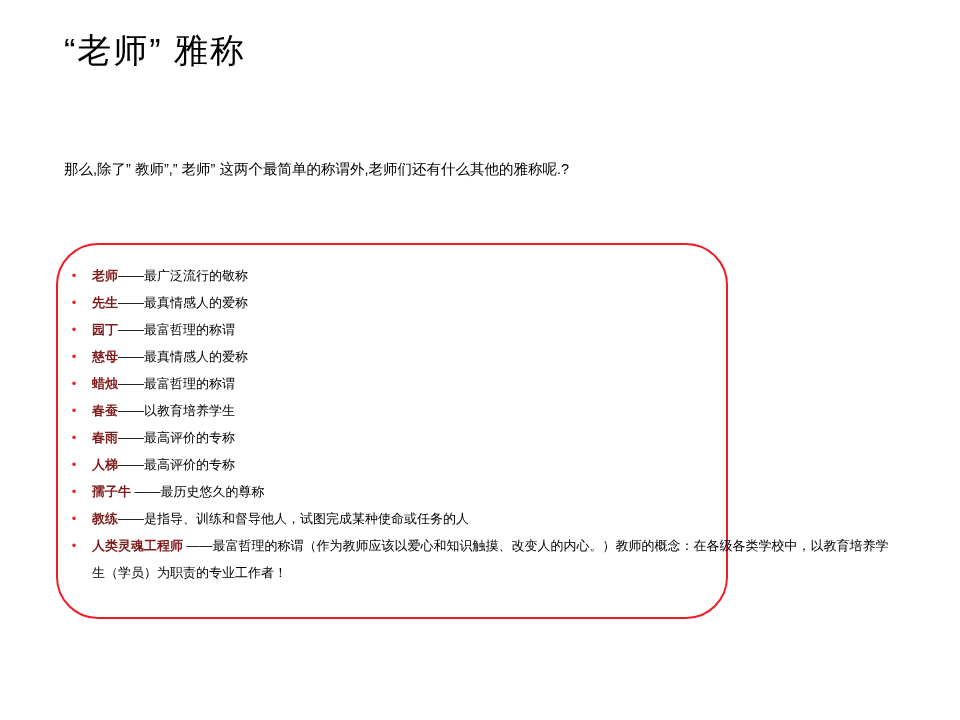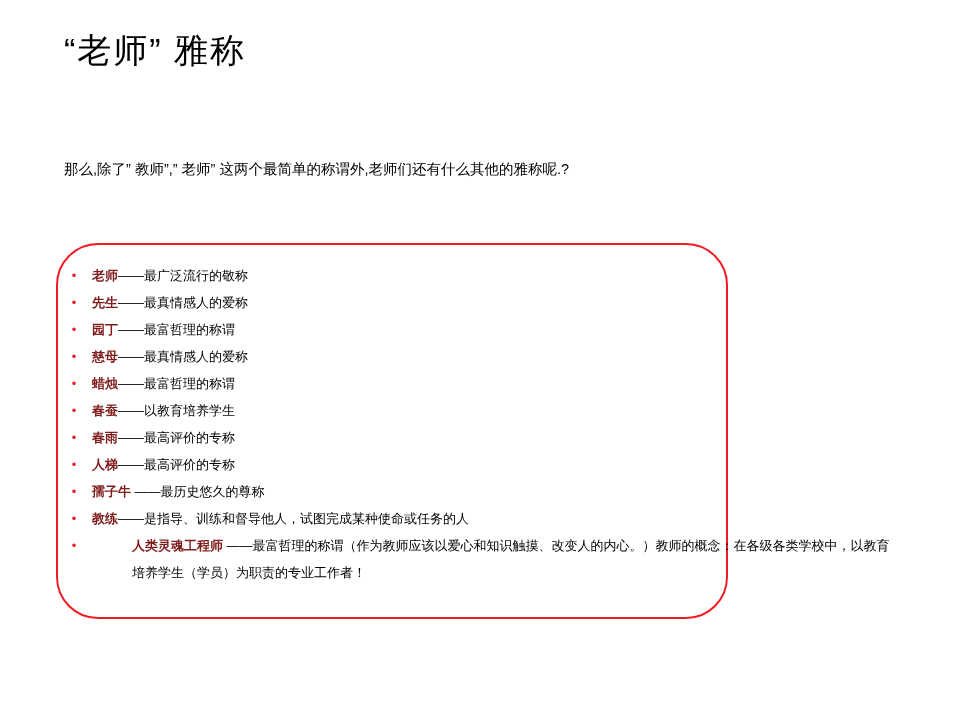--- a/index.html
+++ b/index.html
@@ -79,21 +79,20 @@
   }
   .term {
     color: #7f1d1d;
     font-weight: bold;
   }
   .desc {
     color: #000000;
   }
   .last-item .item-body {
     line-height: 27px;
-    margin-left: 40px;
   }
 </style>
 </head>
 <body>
 
 <div class="slide">
 
   <div class="slide-title">“老师” 雅称</div>
 
   <div class="intro">

